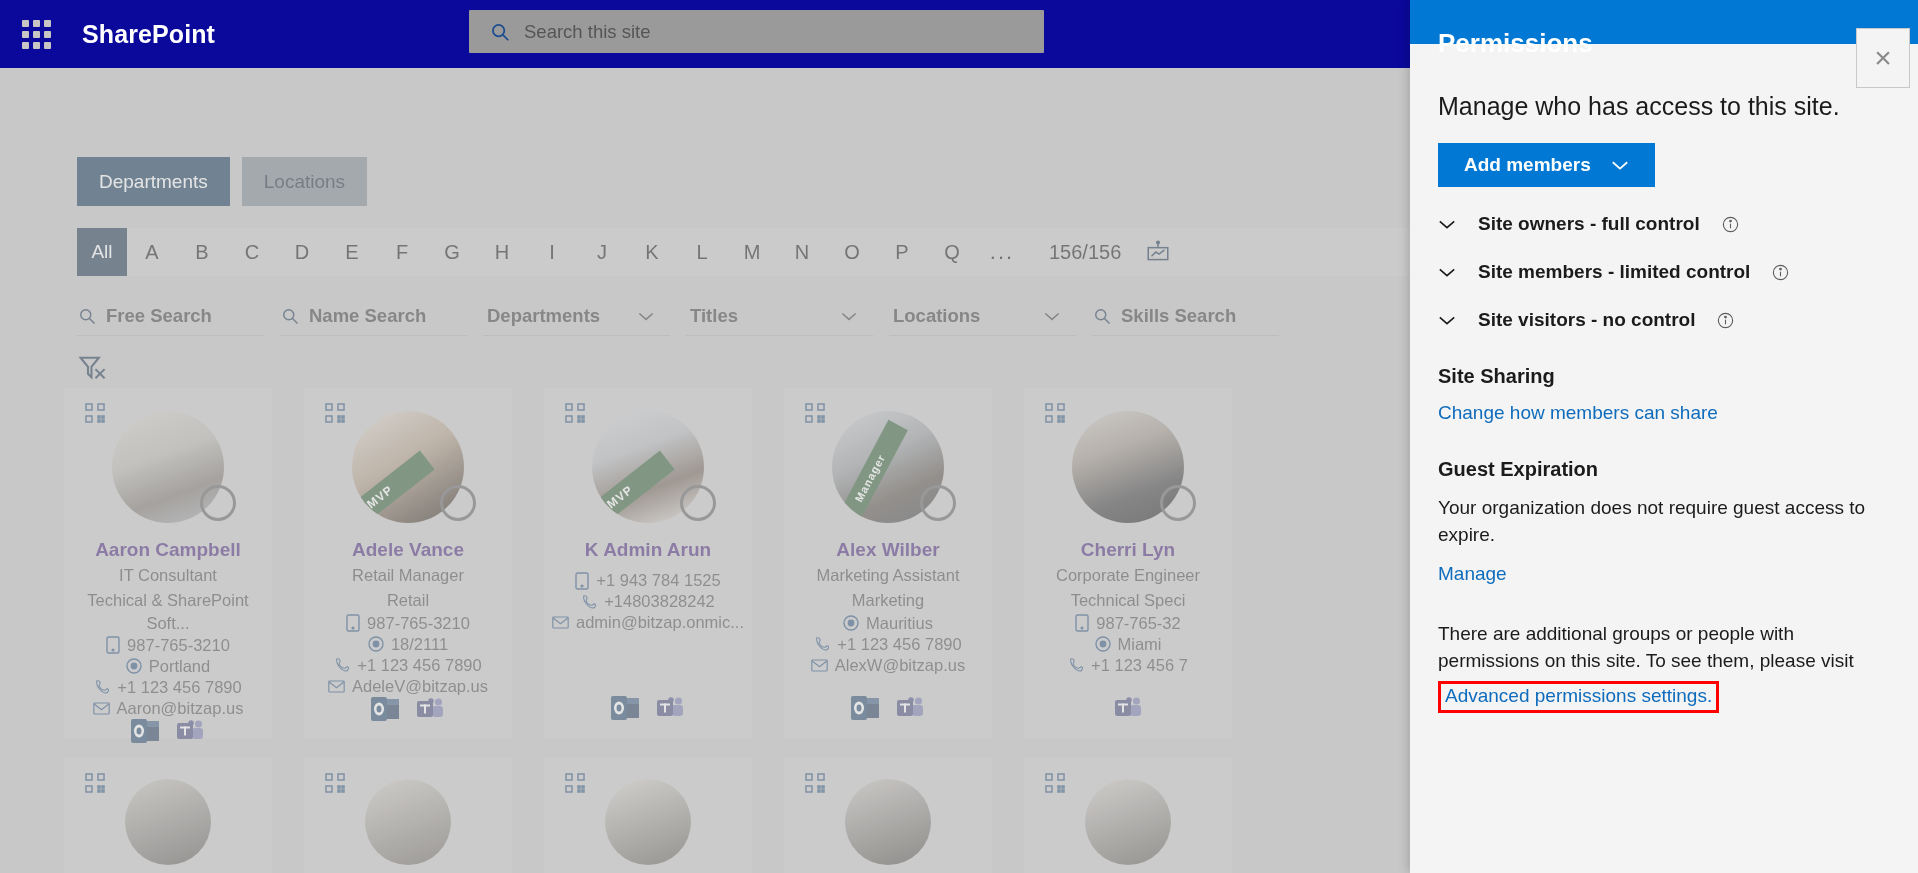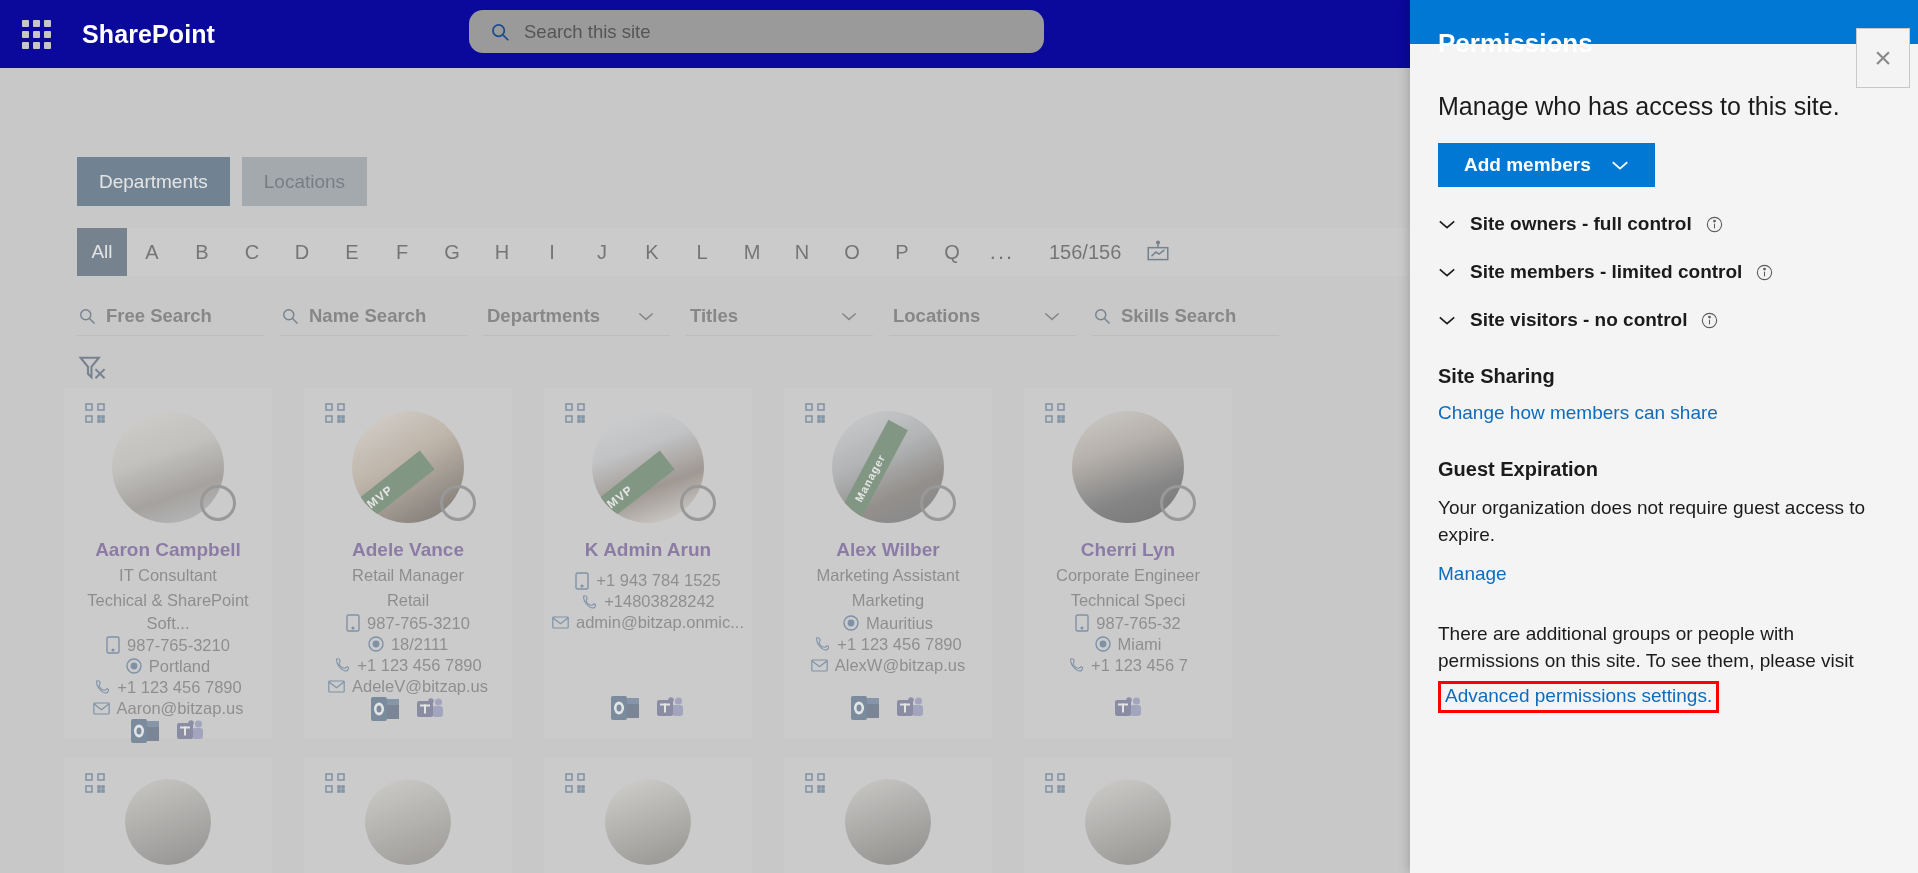--- a/index.html
+++ b/index.html
@@ -26,21 +26,21 @@
     justify-content: center; cursor: pointer;
   }
   .waffle i { display: block; width: 7px; height: 7px; background: #c8c6c4; border-radius: 1px; }
   .suite-brand {
     color: #ffffff; font-size: 25px; font-weight: 600;
     margin-left: 22px; letter-spacing: .1px; cursor: pointer;
   }
   .search-box {
     position: absolute; left: 469px; top: 10px;
     width: 575px; height: 43px;
-    background: #9a9a9a; border-radius: 14px;
+    background: #9a9a9a; border-radius: 1px;
     display: flex; align-items: center; gap: 13px; padding-left: 20px;
   }
   .search-box .mag { width: 22px; height: 22px; flex: none; }
   .search-box input {
     border: none; outline: none; background: transparent;
     font-family: inherit; font-size: 18.5px; color: #3a3a3a; width: 480px;
   }
   .search-box input::placeholder { color: #4a4a4a; opacity: .85; }
 
   
@@ -182,21 +182,21 @@
   .panel-body { padding: 48px 28px 0 28px; }
   .panel-sub { font-size: 25px; color: #1b1b1b; margin-bottom: 22px; }
   .add-members {
     background: #0078d4; color: #ffffff;
     border: none; cursor: pointer;
     height: 44px; padding: 0 26px;
     display: inline-flex; align-items: center; gap: 20px;
     font-family: inherit; font-size: 19px; font-weight: 600;
   }
   .grp {
-    display: flex; align-items: center; gap: 14px;
+    display: flex; align-items: center; gap: 22px;
     margin-top: 26px; cursor: pointer;
   }
   .grp .gname { font-size: 19px; font-weight: 700; color: #1b1b1b; }
   .grp .info { color: #5c5c5c; }
   .sect-h { font-size: 20px; font-weight: 700; color: #1b1b1b; margin-top: 34px; }
   .lnk { display: block; font-size: 19px; color: #0f6cbd; margin-top: 14px; cursor: pointer; text-decoration: none; }
   .ptext { font-size: 19px; color: #1b1b1b; margin-top: 14px; line-height: 1.42; }
   .hl-box {
     display: inline-block; margin-top: 6px;
     border: 3px solid #ff0000; padding: 1px 4px 3px 4px;

